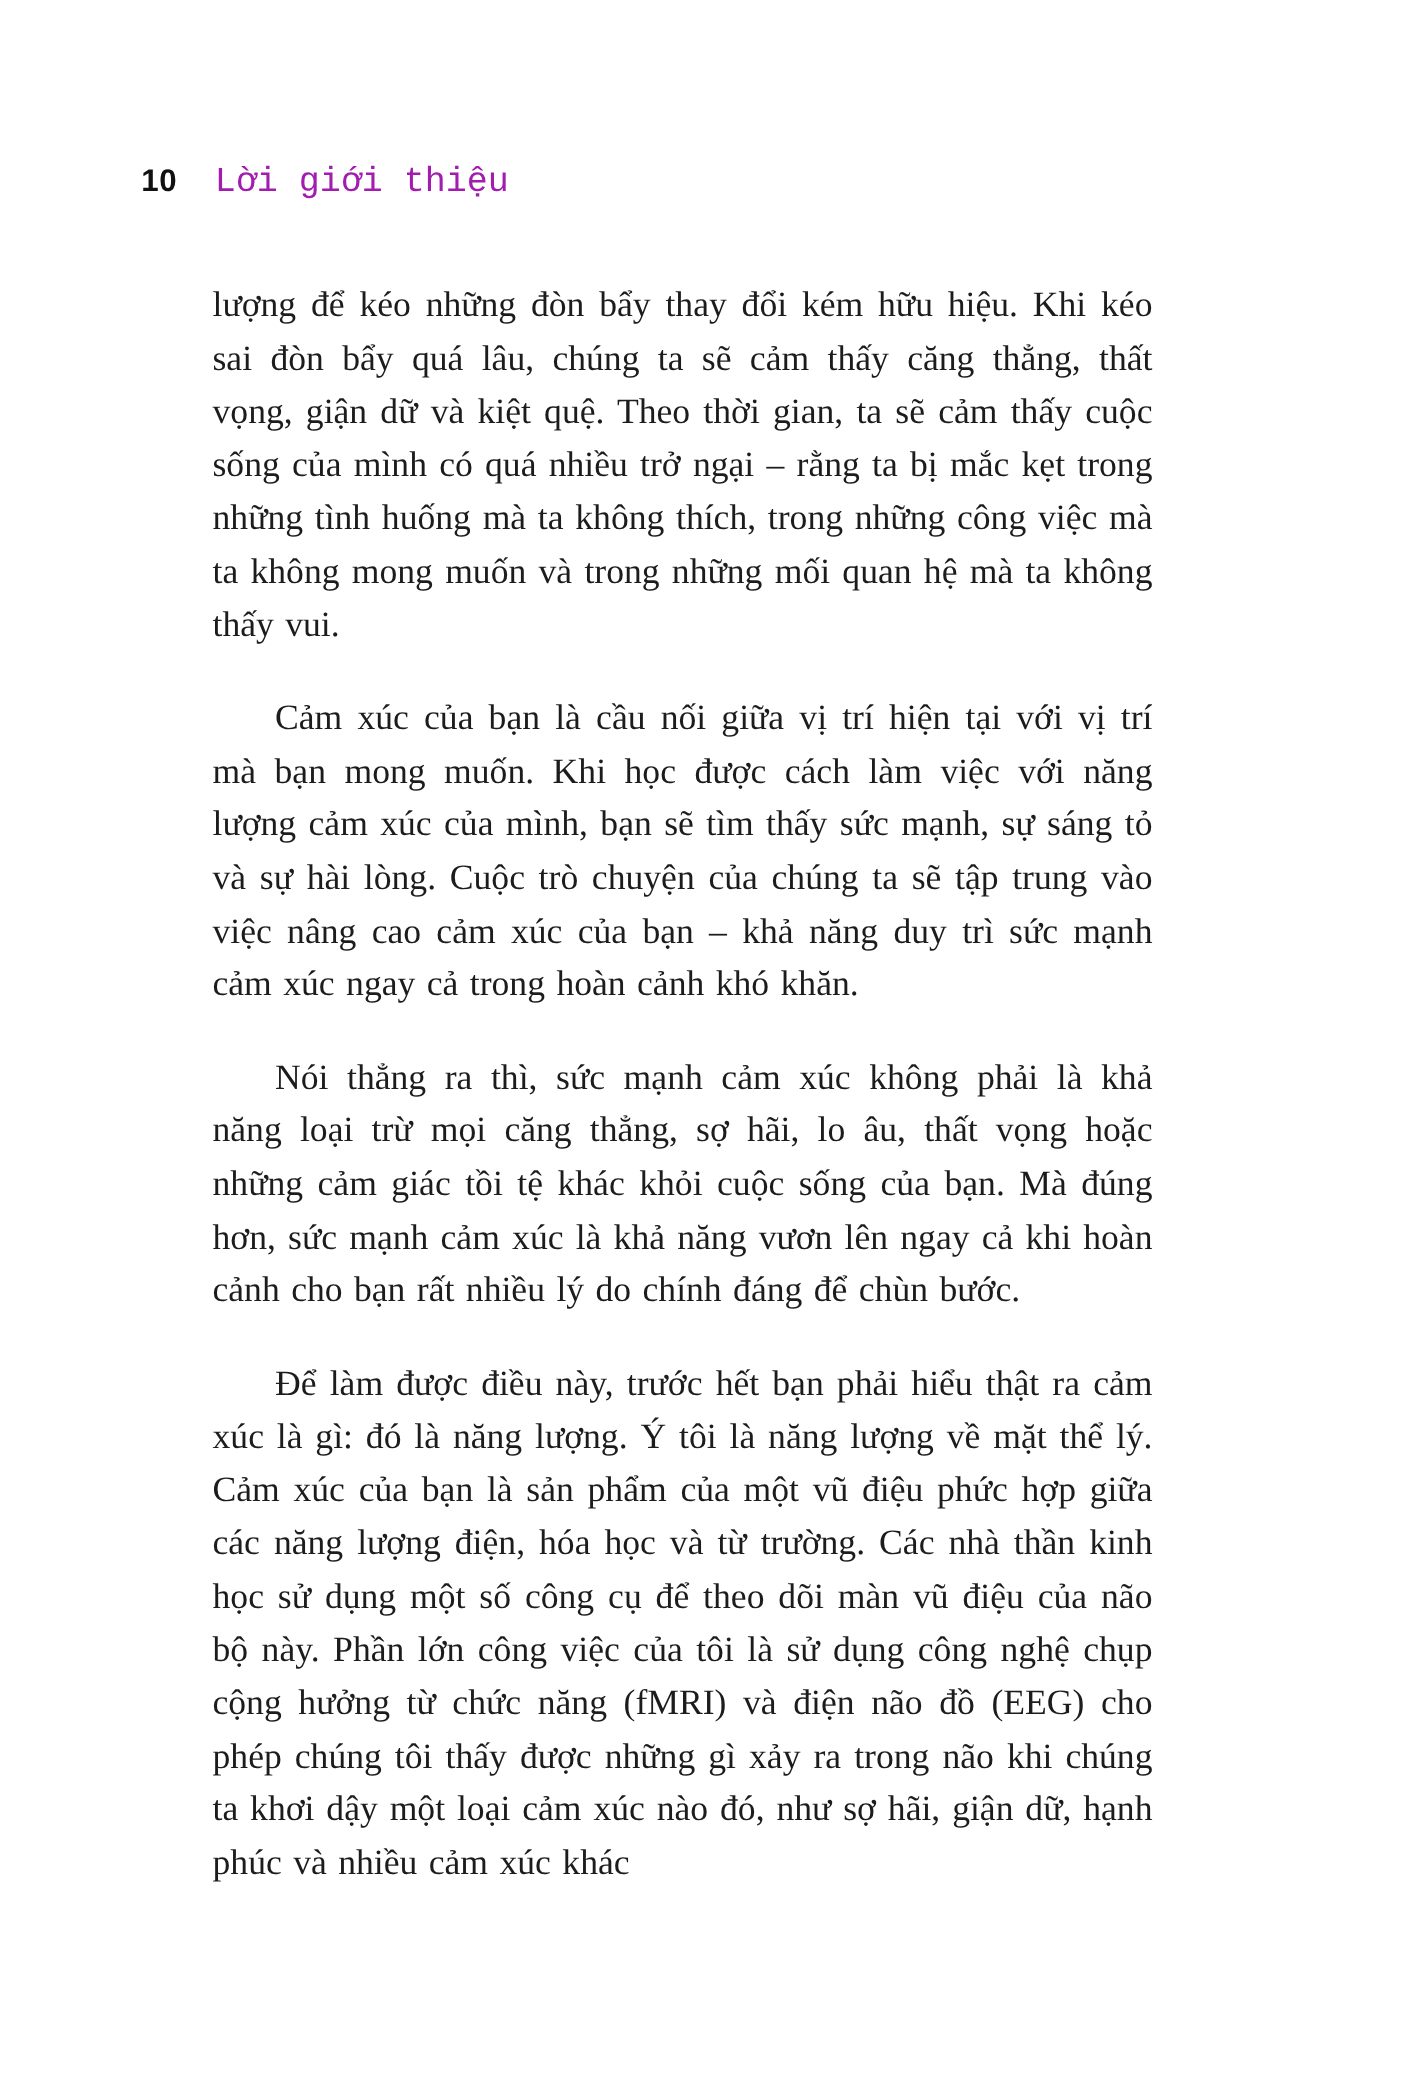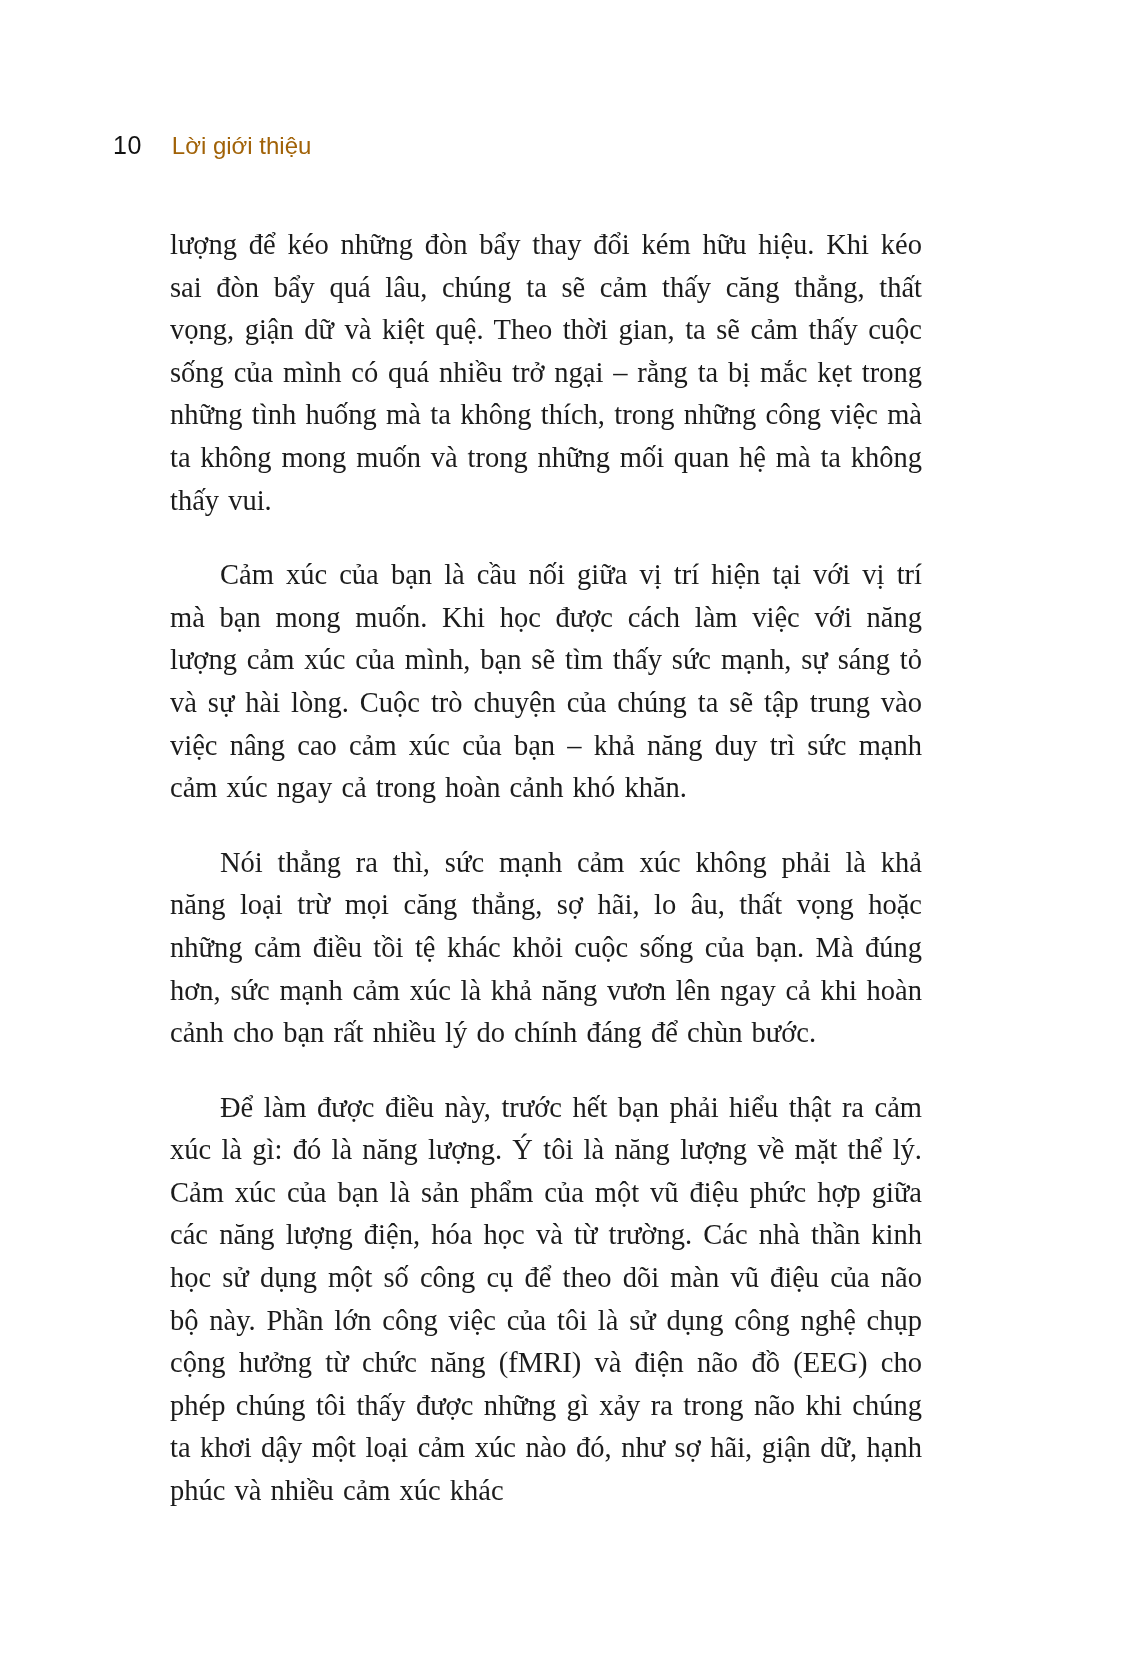--- a/index.html
+++ b/index.html
@@ -20,28 +20,29 @@
     position: absolute;
     top: 131px;
     left: 113px;
     display: flex;
     align-items: baseline;
     gap: 30px;
     font-family: "Liberation Sans", sans-serif;
   }
   .page-number {
     font-size: 25px;
-    font-weight: 400;
+    font-weight: 700;
     color: #111111;
     letter-spacing: 0.5px;
   }
   .running-title {
-    font-size: 24px;
+    font-size: 28px;
     font-weight: 400;
-    color: #a16207;
+    color: #a21caf;
+    font-family: Liberation Mono, monospace;
   }
   .content {
     position: absolute;
     top: 224px;
     left: 170px;
     width: 752px;
     font-size: 28.5px;
     line-height: 42.6px;
     text-align: justify;
     text-justify: inter-word;
@@ -62,17 +63,17 @@
 <div class="page">
 
   <div class="running-header">
     <span class="page-number">10</span>
     <span class="running-title">Lời giới thiệu</span>
   </div>
 
   <div class="content">
     <p>lượng để kéo những đòn bẩy thay đổi kém hữu hiệu. Khi kéo sai đòn bẩy quá lâu, chúng ta sẽ cảm thấy căng thẳng, thất vọng, giận dữ và kiệt quệ. Theo thời gian, ta sẽ cảm thấy cuộc sống của mình có quá nhiều trở ngại – rằng ta bị mắc kẹt trong những tình huống mà ta không thích, trong những công việc mà ta không mong muốn và trong những mối quan hệ mà ta không thấy vui.</p>
     <p class="indent">Cảm xúc của bạn là cầu nối giữa vị trí hiện tại với vị trí mà bạn mong muốn. Khi học được cách làm việc với năng lượng cảm xúc của mình, bạn sẽ tìm thấy sức mạnh, sự sáng tỏ và sự hài lòng. Cuộc trò chuyện của chúng ta sẽ tập trung vào việc nâng cao cảm xúc của bạn – khả năng duy trì sức mạnh cảm xúc ngay cả trong hoàn cảnh khó khăn.</p>
-    <p class="indent">Nói thẳng ra thì, sức mạnh cảm xúc không phải là khả năng loại trừ mọi căng thẳng, sợ hãi, lo âu, thất vọng hoặc những cảm điều tồi tệ khác khỏi cuộc sống của bạn. Mà đúng hơn, sức mạnh cảm xúc là khả năng vươn lên ngay cả khi hoàn cảnh cho bạn rất nhiều lý do chính đáng để chùn bước.</p>
+    <p class="indent">Nói thẳng ra thì, sức mạnh cảm xúc không phải là khả năng loại trừ mọi căng thẳng, sợ hãi, lo âu, thất vọng hoặc những cảm giác tồi tệ khác khỏi cuộc sống của bạn. Mà đúng hơn, sức mạnh cảm xúc là khả năng vươn lên ngay cả khi hoàn cảnh cho bạn rất nhiều lý do chính đáng để chùn bước.</p>
     <p class="indent">Để làm được điều này, trước hết bạn phải hiểu thật ra cảm xúc là gì: đó là năng lượng. Ý tôi là năng lượng về mặt thể lý. Cảm xúc của bạn là sản phẩm của một vũ điệu phức hợp giữa các năng lượng điện, hóa học và từ trường. Các nhà thần kinh học sử dụng một số công cụ để theo dõi màn vũ điệu của não bộ này. Phần lớn công việc của tôi là sử dụng công nghệ chụp cộng hưởng từ chức năng (fMRI) và điện não đồ (EEG) cho phép chúng tôi thấy được những gì xảy ra trong não khi chúng ta khơi dậy một loại cảm xúc nào đó, như sợ hãi, giận dữ, hạnh phúc và nhiều cảm xúc khác</p>
   </div>
 
 </div>
 
 </body></html>

